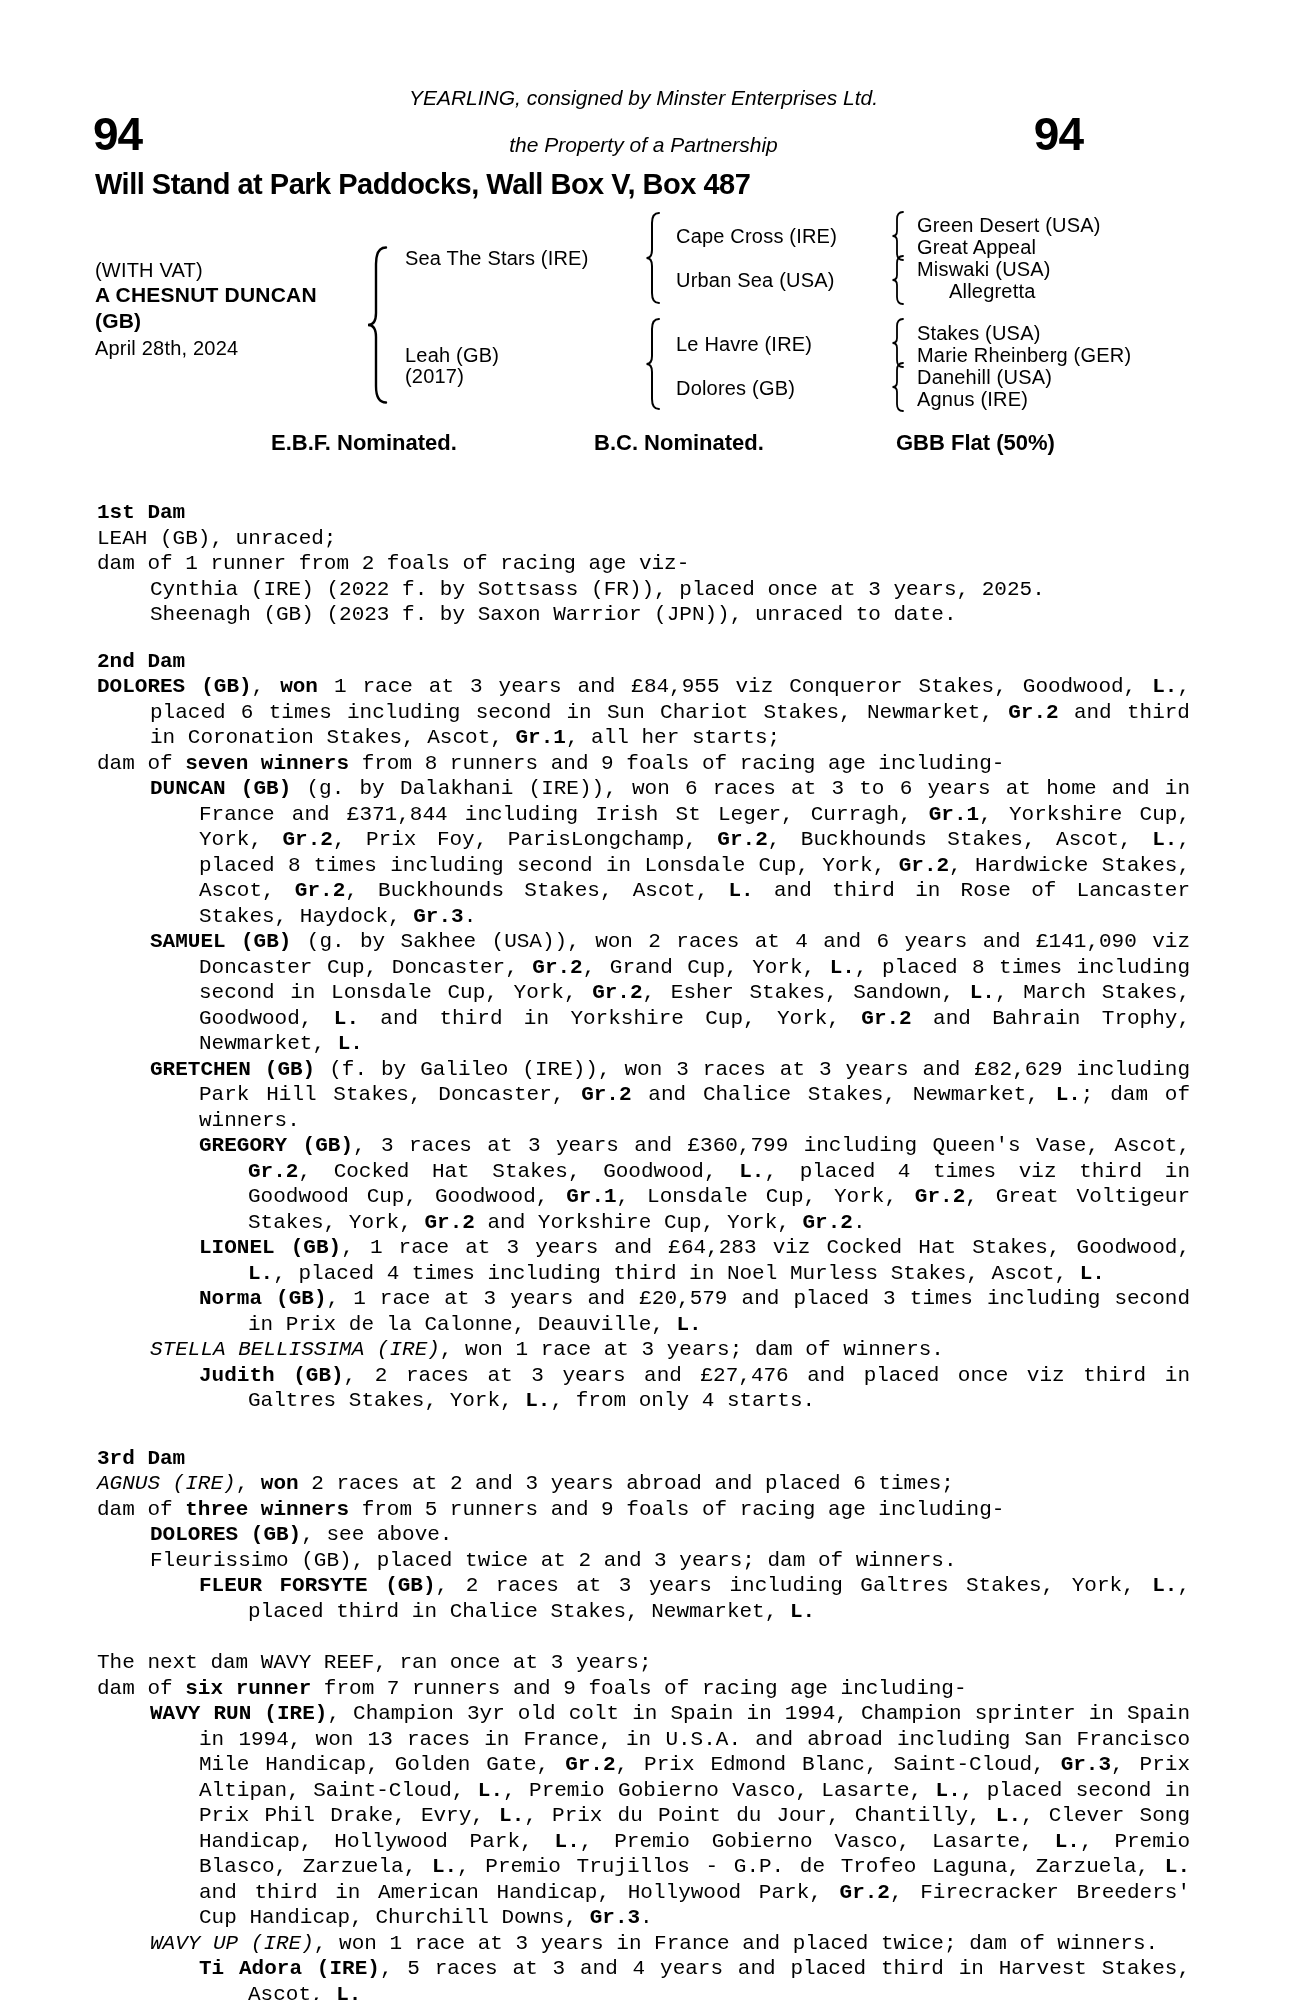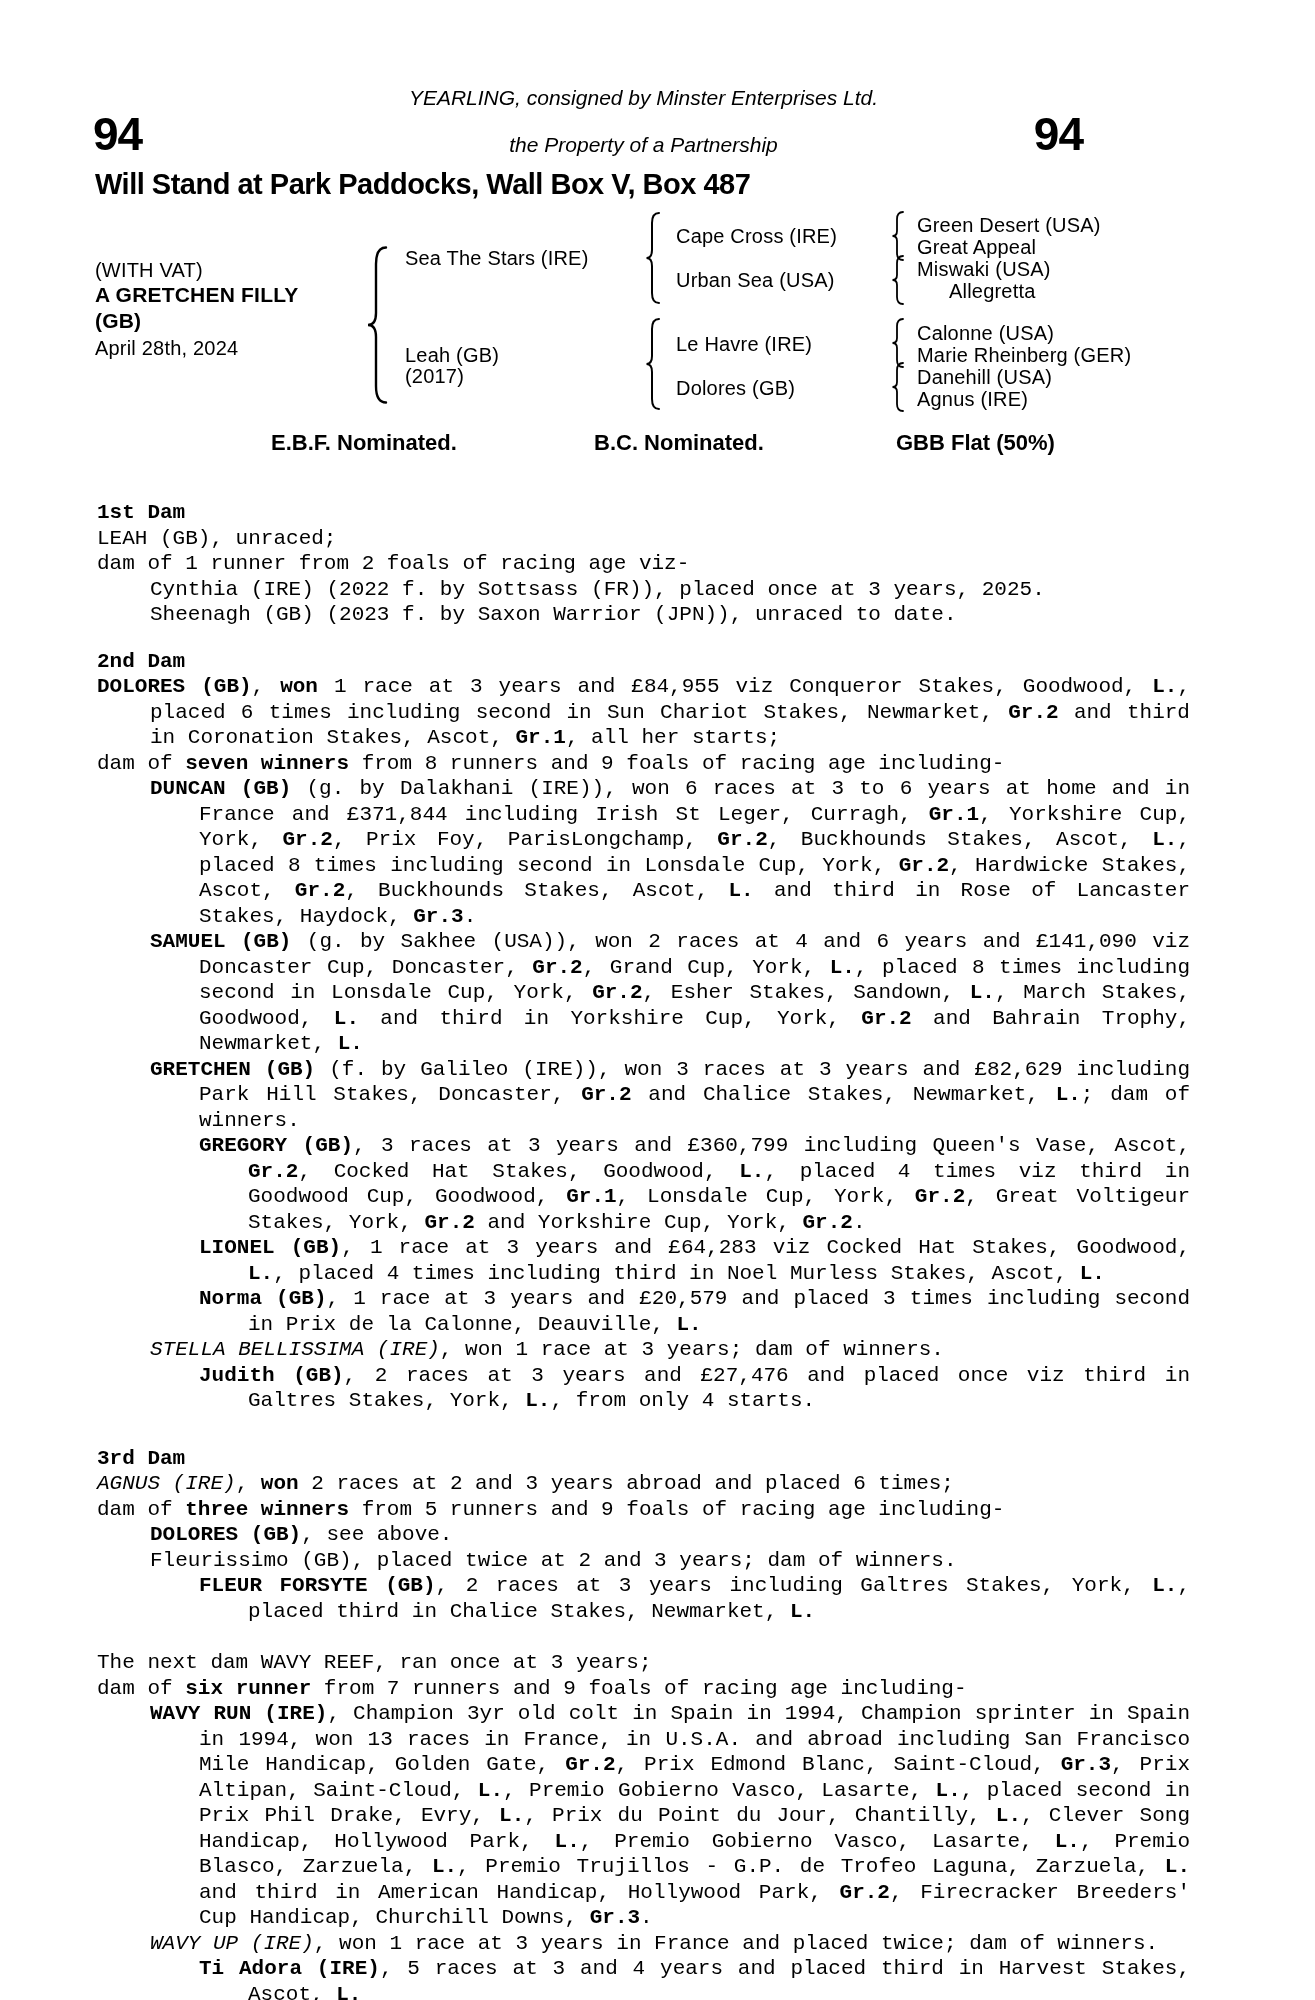--- a/index.html
+++ b/index.html
@@ -50,21 +50,21 @@
 <div class="page">
 
   <div class="center-line" style="top:85px;">YEARLING, consigned by Minster Enterprises Ltd.</div>
   <div class="lot" style="left:93px;">94</div>
   <div class="center-line" style="top:132px;">the Property of a Partnership</div>
   <div class="lot" style="right:127px;text-align:right;">94</div>
   <div class="stand">Will Stand at Park Paddocks, Wall Box V, Box 487</div>
 
   <div>
     <span class="abs tree-text" style="left:95px;top:260px;">(WITH VAT)</span>
-    <span class="abs tree-text tree-bold" style="left:95px;top:284px;">A GRETCHEN FILLY</span>
+    <span class="abs tree-text tree-bold" style="left:95px;top:284px;">A CHESNUT DUNCAN</span>
     <span class="abs tree-text tree-bold" style="left:95px;top:310px;">(GB)</span>
     <span class="abs tree-text" style="left:95px;top:338px;">April 28th, 2024</span>
 
     <svg class="brace" style="left:366px;top:246px;" width="22" height="158" viewBox="0 0 22 158">
       <path d="M 20,1.5 Q 10,1.5 10,18 L 10,67 Q 10,79 2,79 Q 10,79 10,91 L 10,140 Q 10,156.5 20,156.5" fill="none" stroke="#000" stroke-width="2.4" stroke-linecap="round"></path>
     </svg>
 
     <span class="abs tree-text" style="left:405px;top:248px;">Sea The Stars (IRE)</span>
     <span class="abs tree-text" style="left:405px;top:345px;">Leah (GB)</span>
     <span class="abs tree-text" style="left:405px;top:366px;">(2017)</span>
@@ -91,21 +91,21 @@
       <path d="M 12,1 Q 6,1 6,8 L 6,20 Q 6,25 1.5,25 Q 6,25 6,30 L 6,42 Q 6,49 12,49" fill="none" stroke="#000" stroke-width="1.8" stroke-linecap="round"></path>
     </svg>
     <svg class="brace" style="left:891px;top:362px;" width="14" height="50" viewBox="0 0 14 50">
       <path d="M 12,1 Q 6,1 6,8 L 6,20 Q 6,25 1.5,25 Q 6,25 6,30 L 6,42 Q 6,49 12,49" fill="none" stroke="#000" stroke-width="1.8" stroke-linecap="round"></path>
     </svg>
 
     <span class="abs tree-text" style="left:917px;top:215px;">Green Desert (USA)</span>
     <span class="abs tree-text" style="left:917px;top:237px;">Great Appeal</span>
     <span class="abs tree-text" style="left:917px;top:259px;">Miswaki (USA)</span>
     <span class="abs tree-text" style="left:917px;top:281px;margin-left:32px;">Allegretta</span>
-    <span class="abs tree-text" style="left:917px;top:323px;">Calonne (USA)</span>
+    <span class="abs tree-text" style="left:917px;top:323px;">Stakes (USA)</span>
     <span class="abs tree-text" style="left:917px;top:345px;">Marie Rheinberg (GER)</span>
     <span class="abs tree-text" style="left:917px;top:367px;">Danehill (USA)</span>
     <span class="abs tree-text" style="left:917px;top:389px;">Agnus (IRE)</span>
   </div>
 
   <div class="noms">
     <span style="left:227px;">E.B.F. Nominated.</span>
     <span style="left:550px;">B.C. Nominated.</span>
     <span style="left:852px;">GBB Flat (50%)</span>
   </div>

